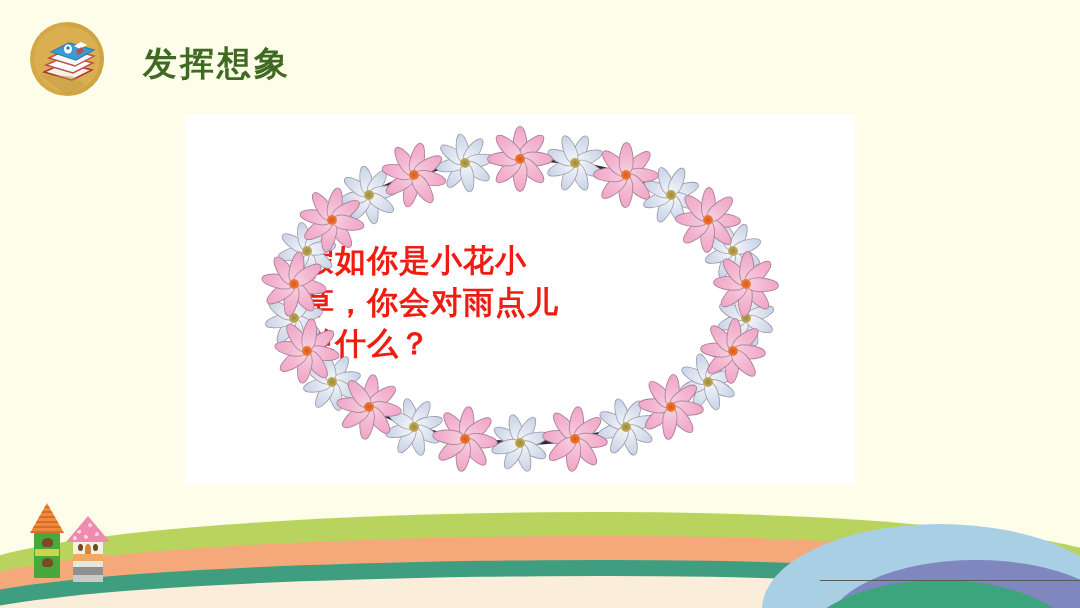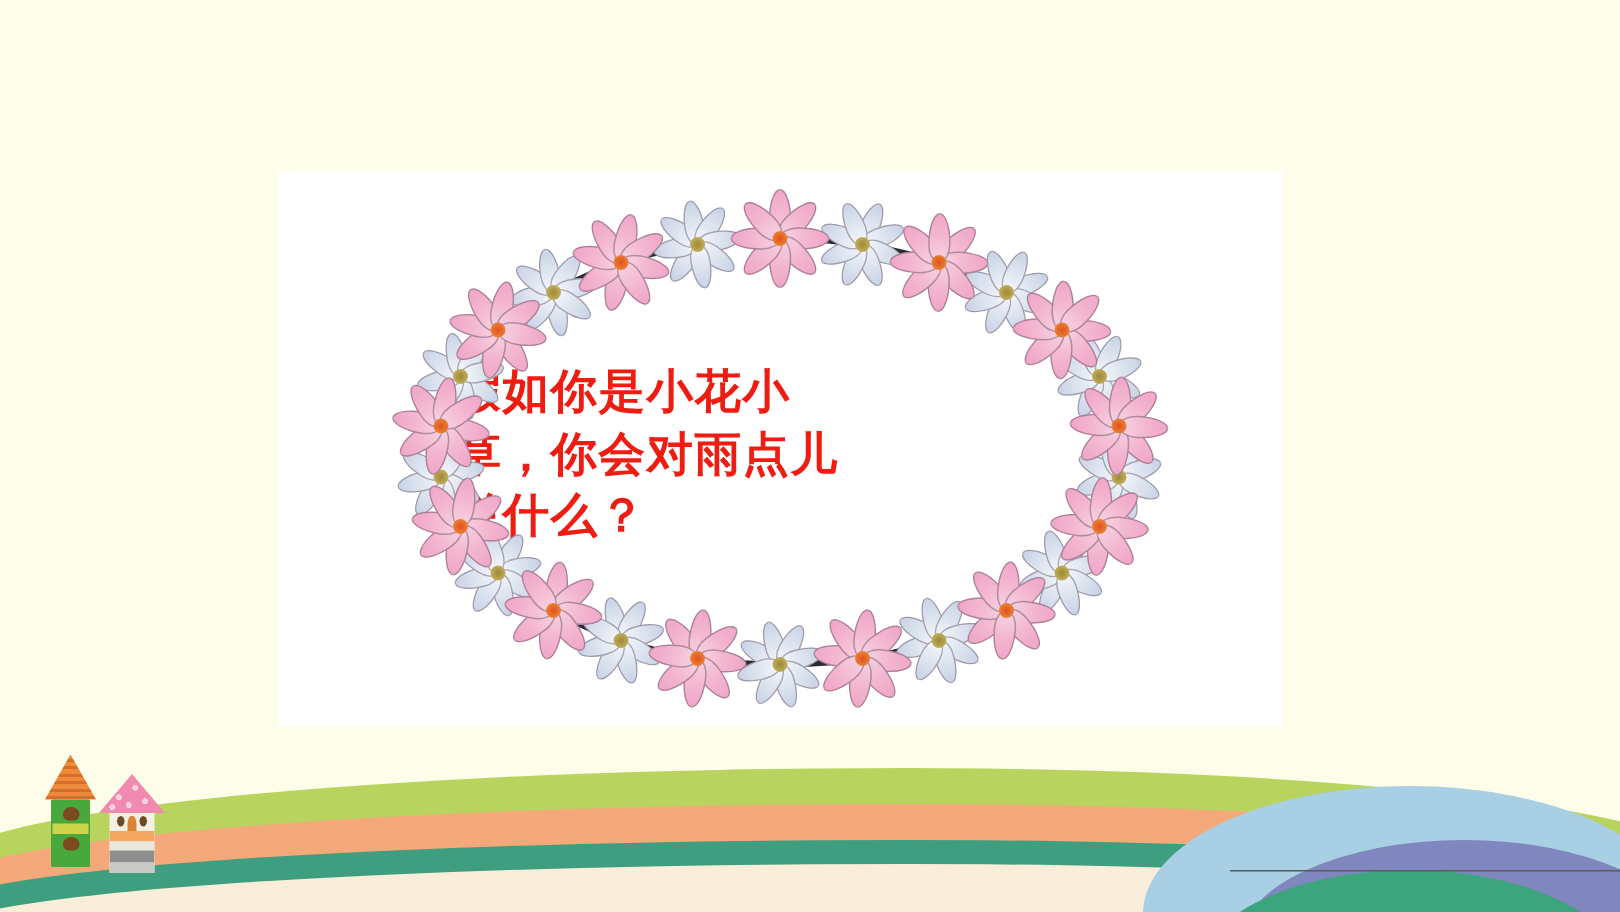--- a/index.html
+++ b/index.html
@@ -129,20 +129,42 @@
   #arc-purple{width:300px;height:140px;background:#8086BE;bottom:28px;left:60%;}
   #arc-lime{width:322px;height:120px;background:#C3D66A;bottom:8px;}
   #arc-green{width:290px;height:148px;background:#3CA57D;bottom:0;}
   #arc-line{position:absolute;right:0;bottom:147px;width:300px;height:1px;background:#5A5A58;}
 </style>
 </head>
 <body>
 
 <div id="slide">
 
+  <div id="header">
+
+    <div id="book-badge">
+      <svg viewBox="0 0 78 78" width="78" height="78">
+        <circle cx="39" cy="39" r="37" fill="#D4A847"></circle>
+        <path d="M39 2 A37 37 0 0 1 39 76 Z" fill="#C99C3C" opacity=".35"></path>
+        <circle cx="39" cy="39" r="33" fill="#D9AF52"></circle>
+        <path d="M16 52 l20 -9 l28 7 l-20 10 Z" fill="#F6F2EA" stroke="#C0504D" stroke-width="1.4"></path>
+        <path d="M16 52 l20 -9 l28 7 l-20 10 Z" fill="none" stroke="#B03A36" stroke-width="1.2"></path>
+        <path d="M18 45 l20 -9 l27 7 l-20 10 Z" fill="#FFFFFF" stroke="#C0504D" stroke-width="1.4"></path>
+        <path d="M21 38 l19 -9 l26 7 l-19 10 Z" fill="#F8F8F8" stroke="#C0504D" stroke-width="1.4"></path>
+        <path d="M23 32 l18 -9 l25 7 l-18 10 Z" fill="#3C9BD4" stroke="#2E7DB0" stroke-width="1.2"></path>
+        <ellipse cx="40" cy="29" rx="4" ry="4.6" fill="#FFFFFF"></ellipse>
+        <circle cx="40" cy="28" r="1.8" fill="#2E7DB0"></circle>
+        <path d="M46 26 l7 -4 l6 3 l-7 4 Z" fill="#FFFFFF"></path>
+        <path d="M48 30 l6 -3 l2 5 l-6 3 Z" fill="#C0504D"></path>
+        <path d="M12 55 l26 20 l20 -10 l-14 -9 Z" fill="#C49B3F" opacity=".45"></path>
+      </svg>
+    </div>
+
+    <div id="title-text">发挥想象</div>
+  </div>
 
   <div id="content-panel">
 
     <div id="wreath">
       <svg width="670" height="370" style="position:absolute;left:0;top:0;">
         <ellipse cx="335" cy="187" rx="228" ry="142" fill="none" stroke="#2B2B33" stroke-width="4"></ellipse>
       </svg>
       <div id="flower-layer">
           <div class="flower f-pink" style="left: 335px; top: 45px; z-index: 3;">
             <div class="petal" style="transform: rotate(0deg) scale(1);">

